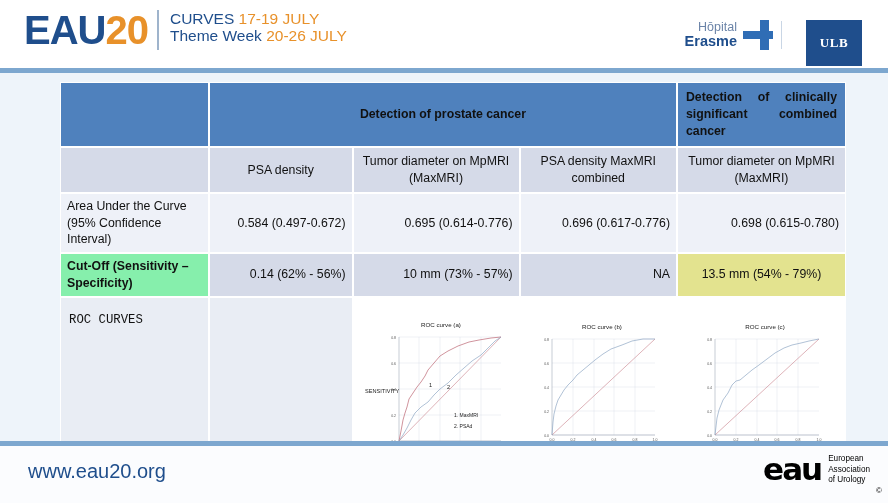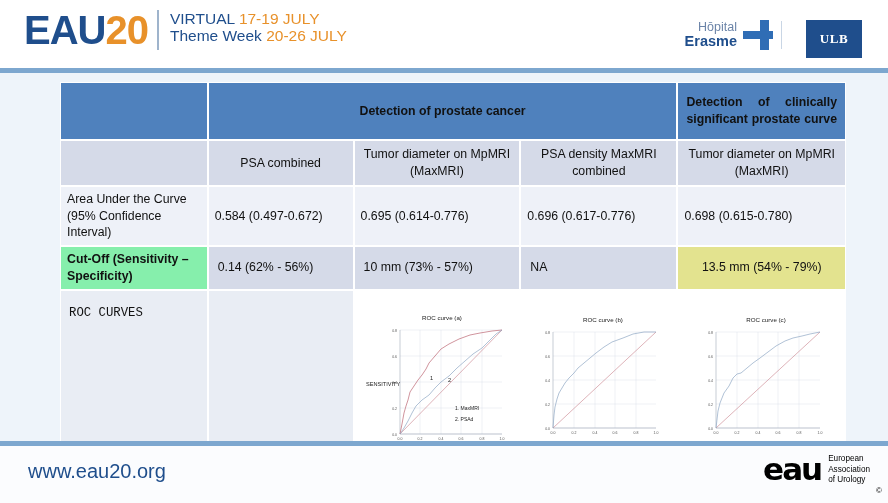--- a/index.html
+++ b/index.html
@@ -27,21 +27,21 @@
   .brand-line .dates{color:#e8912a;}
 
   .hosp{position:absolute;right:106px;top:20px;display:flex;align-items:center;}
   .hosp-text{text-align:right;line-height:1.05;margin-right:6px;}
   .hosp-text .l1{font-size:12.5px;color:#6b84a8;text-align:right;}
   .hosp-text .l2{font-size:14.5px;color:#1f4e8c;font-weight:bold;}
   .hosp-mark{position:relative;width:30px;height:30px;}
   .hosp-mark .hbar{position:absolute;left:0;top:11px;width:30px;height:8px;background:#2f6db5;}
   .hosp-mark .vbar{position:absolute;left:17px;top:0;width:9px;height:30px;background:#2f6db5;}
   .hosp-sep{width:1px;height:28px;background:#c9d6e5;margin-left:8px;}
-  .ulb{position:absolute;right:26px;top:20px;width:56px;height:38px;background:#1f4e8c;
+  .ulb{position:absolute;right:26px;top:20px;width:56px;height:46px;background:#1f4e8c;
        color:#fff;font-size:13px;font-weight:bold;letter-spacing:.6px;
        display:flex;align-items:center;justify-content:center;font-family:"Liberation Serif", serif;}
 
   .hdr-rule{position:absolute;left:0;top:68px;width:888px;height:5px;background:#7da7cf;}
   .body-bg{position:absolute;left:0;top:73px;width:888px;height:368px;background:#eef4fa;}
   .ftr-rule{position:absolute;left:0;top:441px;width:888px;height:5px;background:#7da7cf;}
 
   
   .tbl{position:absolute;left:60px;top:82px;width:786px;border-collapse:separate;border-spacing:0;}
   .tbl td{
@@ -50,21 +50,21 @@
     border:1.6px solid #ffffff;
     padding:4px 6px;
   }
   .hd-blue{background:#4f81bd;color:#ffffff;font-weight:bold;font-size:12.6px;text-align:center;}
   .hd-blue.justif{text-align:justify;text-align-last:justify;line-height:1.38;padding:6px 8px;}
   .hd-empty{background:#4f81bd;}
   .sub{background:#d5dae8;text-align:center;line-height:1.35;}
   .sub.blank{background:#d5dae8;}
   .rowlbl{background:#eef1f8;text-align:left;line-height:1.35;padding-left:8px;}
   .rowlbl.alt{background:#86efac;font-weight:bold;}
-  .cell{background:#eef1f8;text-align:left;line-height:1.35;}
+  .cell{background:#eef1f8;text-align:right;line-height:1.35;}
   .cell.alt{background:#d5dae8;padding-left:9px;}
   .cell.hilite{background:#e3e38f;text-align:center;}
   .rocrow td{background:#e9edf4;vertical-align:top;padding:0;height:176px;}
   .rocrow td.lbl{background:#e9edf4;text-align:left;vertical-align:top;padding:15px 8px;font-family:Liberation Mono, monospace;}
   .chartcell{background:#ffffff;}
 
   
   .chart-wrap{width:100%;height:100%;background:#ffffff;display:flex;align-items:center;justify-content:center;}
   svg.roc{display:block;}
   .roc .ttl{font-size:6.2px;fill:#222;font-family:"Liberation Sans",sans-serif;}
@@ -90,21 +90,21 @@
 </head>
 <body>
 
 <div class="slide">
 
   <div class="header">
     <div class="brand">
       <div class="brand-eau"><span>EAU</span><span class="brand-20">20</span></div>
       <div class="brand-rule"></div>
       <div class="brand-lines">
-        <div class="brand-line"><span>VIRTUAL</span> <span class="dates">17-19 JULY</span></div>
+        <div class="brand-line"><span>CURVES</span> <span class="dates">17-19 JULY</span></div>
         <div class="brand-line"><span>Theme Week</span> <span class="dates">20-26 JULY</span></div>
       </div>
     </div>
 
     <div class="hosp">
       <div class="hosp-text">
         <div class="l1">Hōpital</div>
         <div class="l2">Erasme</div>
       </div>
       <div class="hosp-mark">
@@ -117,25 +117,25 @@
   </div>
 
   <div class="hdr-rule"></div>
   <div class="body-bg"></div>
 
   <table class="tbl">
     <tbody>
         <tr>
       <td class="hd-empty" style="width:158px;height:48px;"></td>
       <td class="hd-blue" colspan="3">Detection of prostate cancer</td>
-      <td class="hd-blue justif" style="width:160px;">Detection of clinically significant prostate curve</td>
+      <td class="hd-blue justif" style="width:160px;">Detection of clinically significant combined cancer</td>
     </tr>
     <tr>
       <td class="sub blank" style="height:36px;"></td>
-      <td class="sub" style="width:160px;">PSA combined</td>
+      <td class="sub" style="width:160px;">PSA density</td>
       <td class="sub" style="width:158px;">Tumor diameter on MpMRI (MaxMRI)</td>
       <td class="sub" style="width:150px;">PSA density MaxMRI combined</td>
       <td class="sub">Tumor diameter on MpMRI (MaxMRI)</td>
     </tr>
     <tr>
       <td class="rowlbl" style="height:34px;">Area Under the Curve (95% Confidence Interval)</td>
       <td class="cell">0.584 (0.497-0.672)</td>
       <td class="cell">0.695 (0.614-0.776)</td>
       <td class="cell">0.696 (0.617-0.776)</td>
       <td class="cell">0.698 (0.615-0.780)</td>

